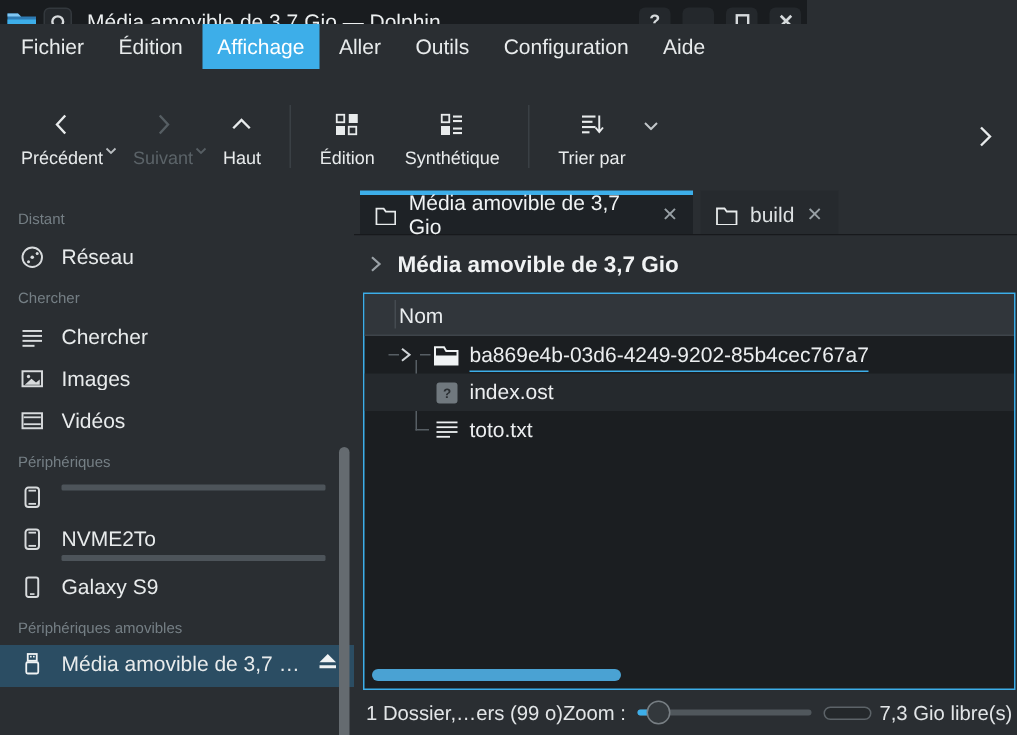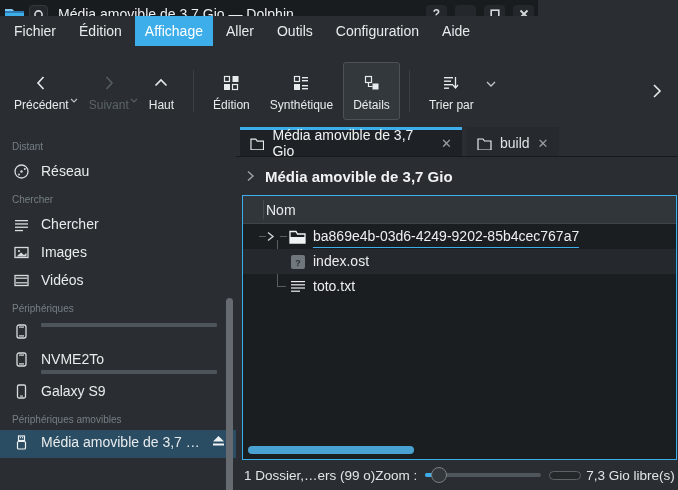--- a/index.html
+++ b/index.html
@@ -202,30 +202,20 @@
         <svg width="18" height="18" viewBox="0 0 18 18">
           <rect x="2.5" y="2.5" width="5" height="5" fill="none" stroke="#e8ebec" stroke-width="1.2"></rect>
           <rect x="10" y="3" width="6" height="1.4" fill="#e8ebec"></rect>
             <rect x="10" y="6" width="6" height="1.4" fill="#e8ebec"></rect>
           <rect x="2" y="10" width="6" height="6" fill="#e8ebec"></rect>
           <rect x="10" y="11" width="6" height="1.4" fill="#e8ebec"></rect>
             <rect x="10" y="14" width="6" height="1.4" fill="#e8ebec"></rect>
         </svg>
       </span>
       <span class="tlabel">Synthétique</span>
-    </div>
-    <div class="tbtn selected">
-      <span class="ticon">
-        <svg width="18" height="18" viewBox="0 0 18 18">
-          <rect x="2.5" y="2.5" width="6" height="6" fill="none" stroke="#e8ebec" stroke-width="1.2"></rect>
-          <path d="M5.5 8.5 V12.5 H9.5" fill="none" stroke="#e8ebec" stroke-width="1.2"></path>
-          <rect x="9.5" y="9.5" width="6" height="6" fill="#e8ebec"></rect>
-        </svg>
-      </span>
-      <span class="tlabel">Détails</span>
     </div>
 
     <div class="tsep"></div>
 
     <div class="tbtn">
       <span class="ticon">
         <svg width="20" height="20" viewBox="0 0 20 20">
           <rect x="3" y="4" width="9" height="1.4" fill="#e8ebec"></rect>
           <rect x="3" y="7.5" width="7" height="1.4" fill="#e8ebec"></rect>
           <rect x="3" y="11" width="9" height="1.4" fill="#e8ebec"></rect>

